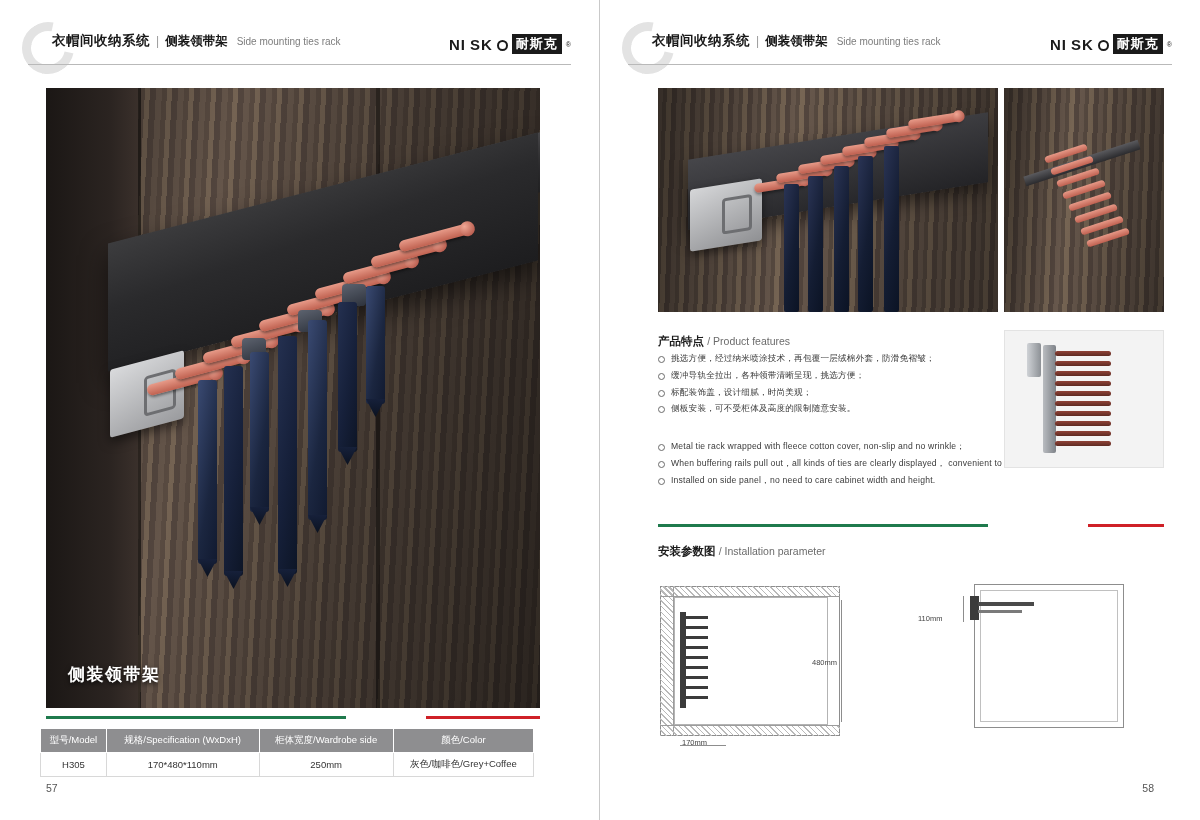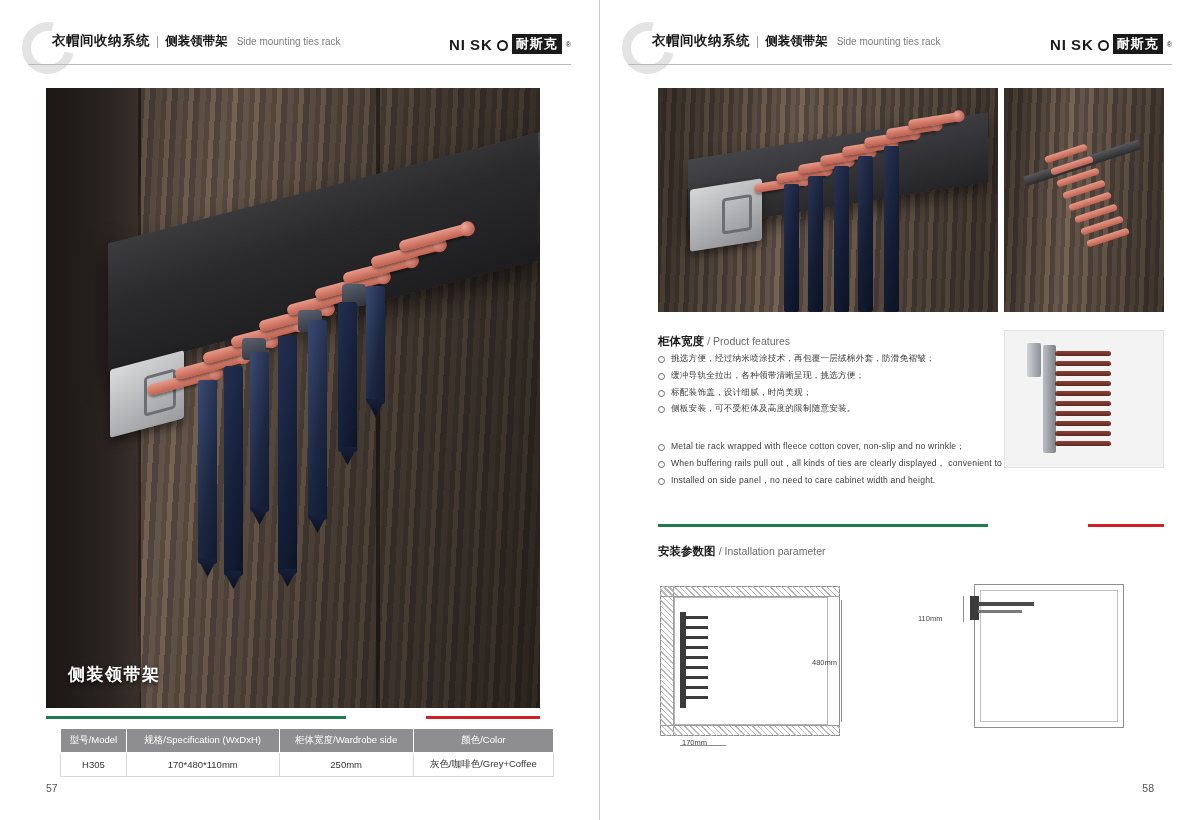--- a/index.html
+++ b/index.html
@@ -124,21 +124,21 @@
     text-shadow:0 2px 5px rgba(0,0,0,.8);
   }
 
   
   .tbl-accent { position:absolute; left:46px; top:716px; width:494px; height:3px; display:flex; }
   .tbl-accent span { height:100%; }
   .acc-green{ background:#1f7a4d; flex:0 0 300px; }
   .acc-gap{ background:#ffffff; flex:0 0 80px; }
   .acc-red{ background:#cf2027; flex:1; }
 
-  table.spec { position:absolute; left:60px; top:728px; width:494px; border-collapse:collapse; }
+  table.spec { position:absolute; left:40px; top:728px; width:494px; border-collapse:collapse; }
   table.spec th {
     background:#8e8e90; color:#fff; font-size:9.5px; font-weight:normal;
     padding:5px 2px; border:1px solid #fff; text-align:center;
   }
   table.spec td {
     font-size:9.5px; color:#333; padding:5px 2px; text-align:center;
     border:1px solid #d8d8d8; background:#fff;
   }
 
   .folio { position:absolute; bottom:26px; font-size:10.5px; color:#555; }
@@ -447,21 +447,21 @@
   <div class="sp-peg" style="left:46px; top:74px;"></div>
   <div class="sp-peg" style="left:52px; top:86px;"></div>
   <div class="sp-peg" style="left:58px; top:98px;"></div>
   <div class="sp-peg" style="left:64px; top:110px;"></div>
   <div class="sp-peg" style="left:70px; top:122px;"></div>
   <div class="sp-peg" style="left:76px; top:134px;"></div>
   <div class="sp-peg" style="left:82px; top:146px;"></div>
 </div>
 
 <div class="sec-title" style="left:658px; top:334px;">
-  <span>柜体宽度</span>
+  <span>产品特点</span>
   <span class="en">/ Product features</span>
 </div>
 
 <ul class="bullets" style="left:658px; top:350px; width:320px;">
   <li>挑选方便，经过纳米喷涂技术，再包覆一层绒棉外套，防滑免褶皱；</li>
   <li>缓冲导轨全拉出，各种领带清晰呈现，挑选方便；</li>
   <li>标配装饰盖，设计细腻，时尚美观；</li>
   <li>侧板安装，可不受柜体及高度的限制随意安装。</li>
 </ul>
 

